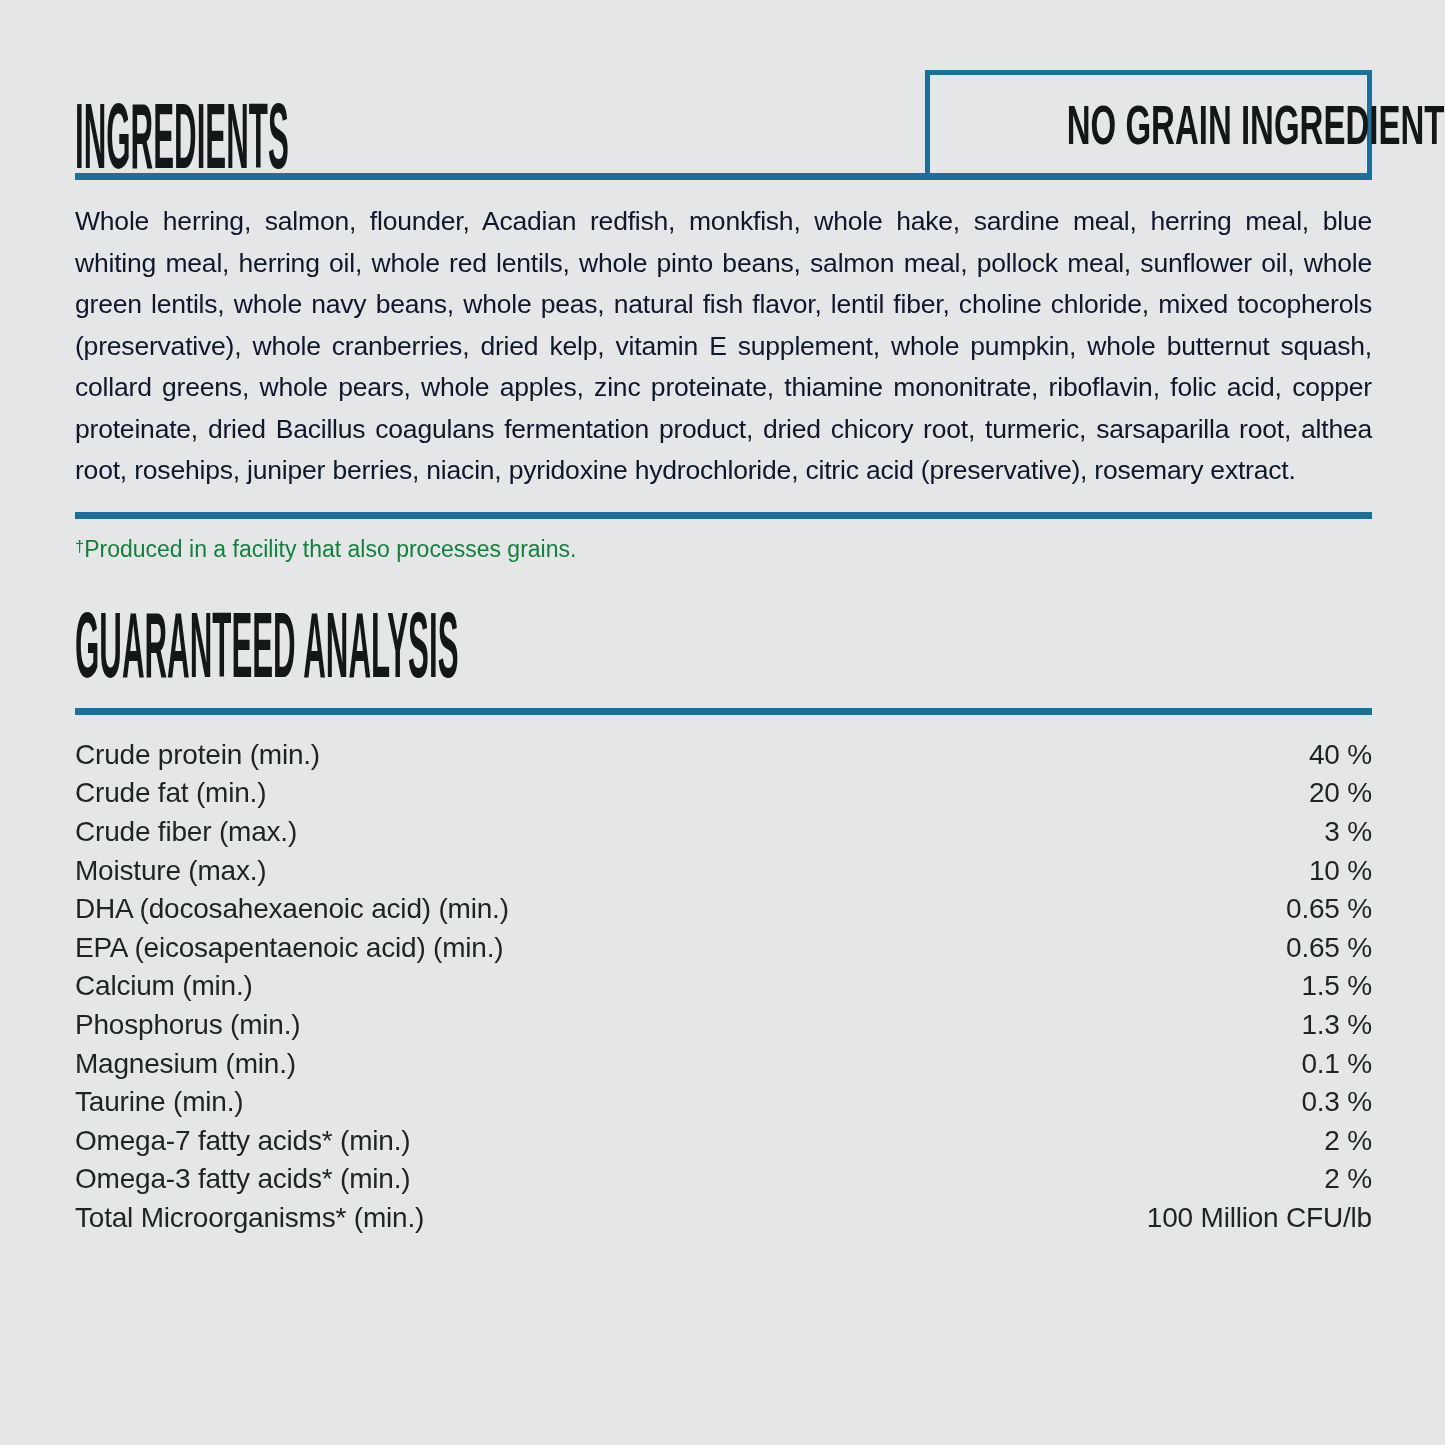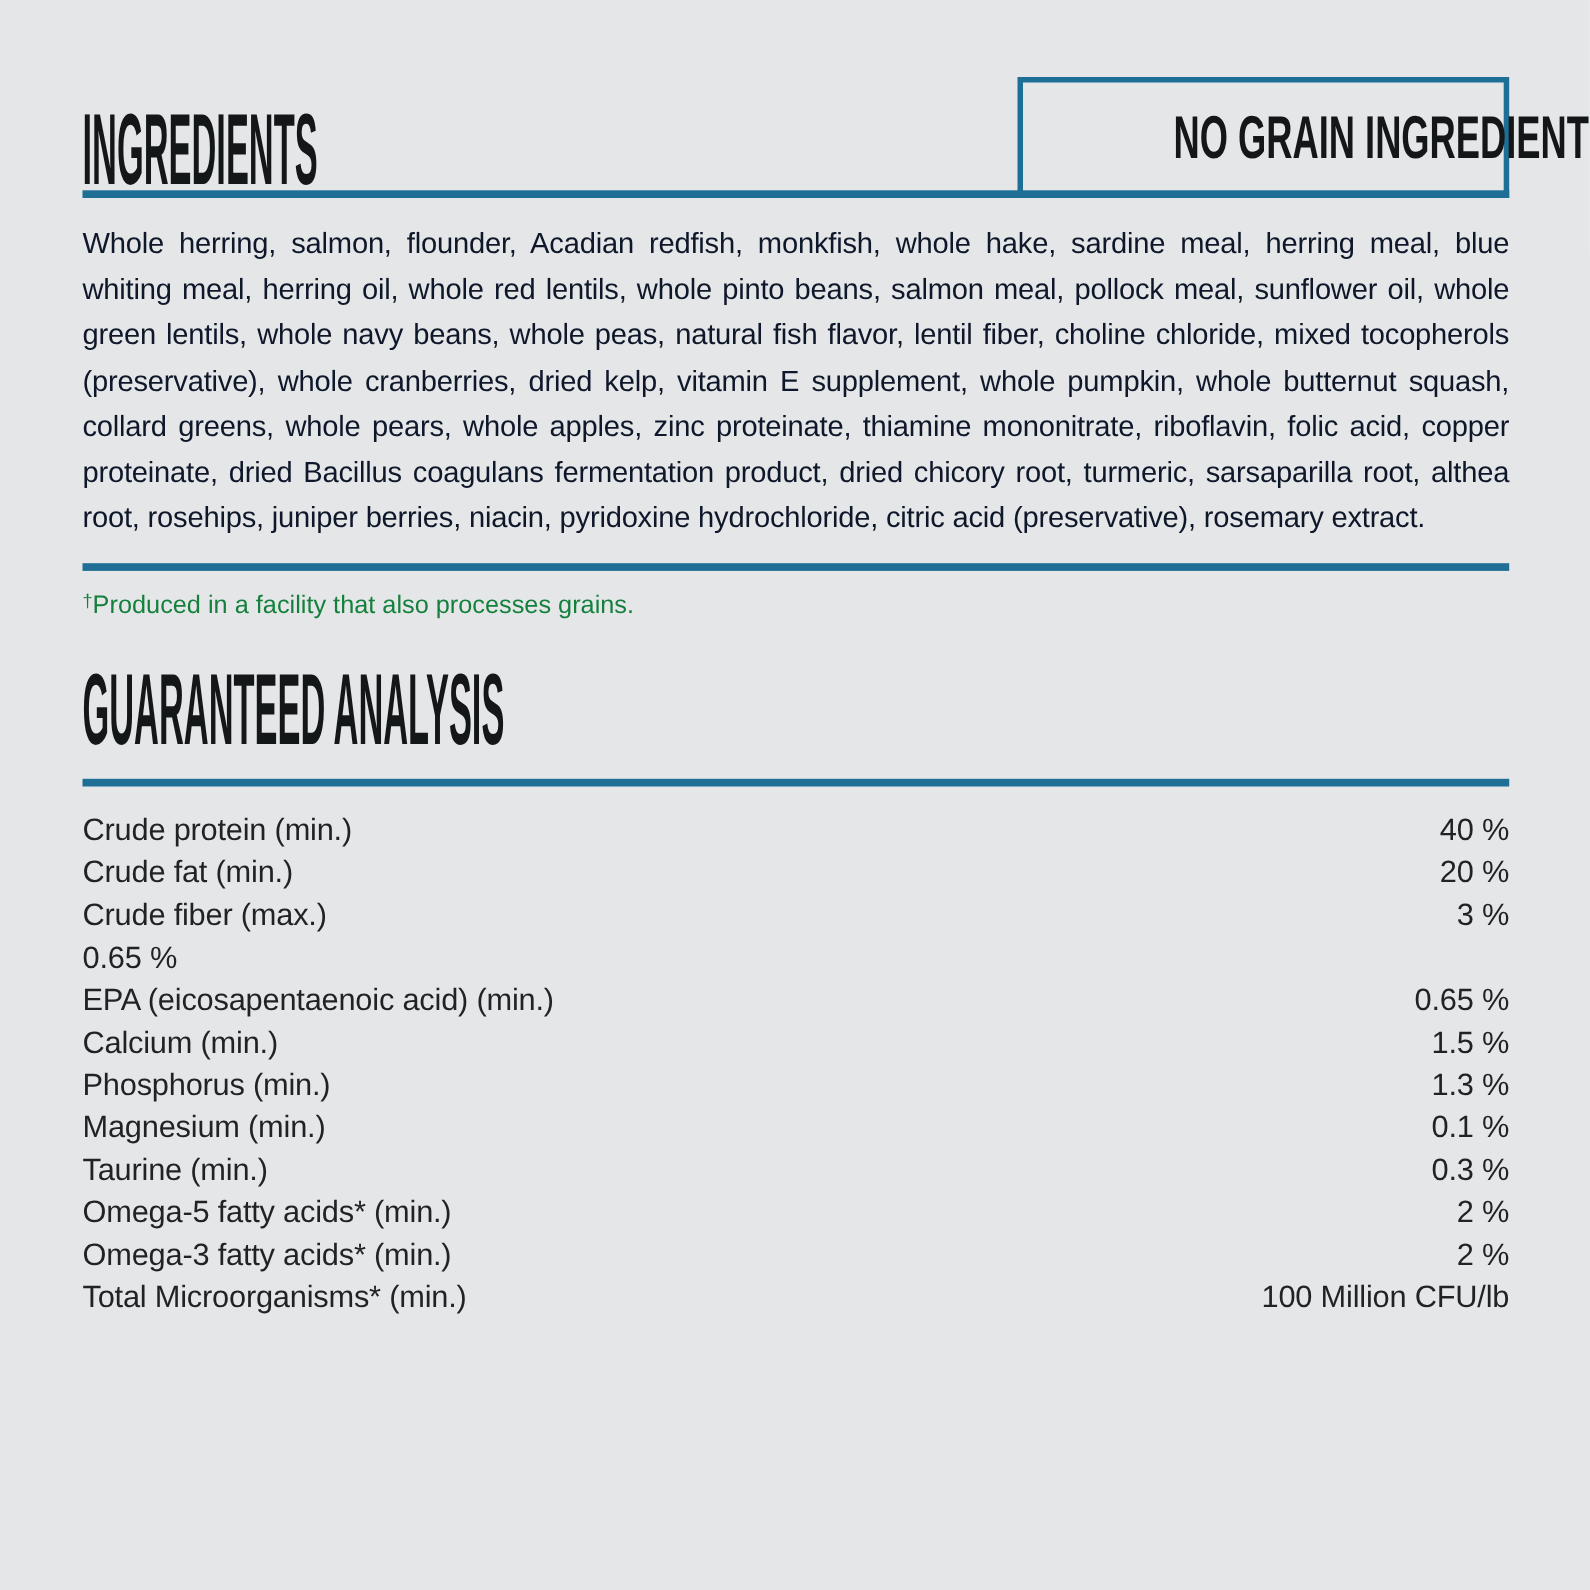--- a/index.html
+++ b/index.html
@@ -123,22 +123,27 @@
     <div class="analysis-row">
       <span class="label">Crude fat (min.)</span>
       <span class="value">20 %</span>
     </div>
 
     <div class="analysis-row">
       <span class="label">Crude fiber (max.)</span>
       <span class="value">3 %</span>
     </div>
 
+    <div class="analysis-row">
+      <span class="label">Moisture (max.)</span>
+      <span class="value">10 %</span>
+    </div>
 
     <div class="analysis-row">
+      <span class="label">DHA (docosahexaenoic acid) (min.)</span>
       <span class="value">0.65 %</span>
     </div>
 
     <div class="analysis-row">
       <span class="label">EPA (eicosapentaenoic acid) (min.)</span>
       <span class="value">0.65 %</span>
     </div>
 
     <div class="analysis-row">
       <span class="label">Calcium (min.)</span>
@@ -154,21 +159,21 @@
       <span class="label">Magnesium (min.)</span>
       <span class="value">0.1 %</span>
     </div>
 
     <div class="analysis-row">
       <span class="label">Taurine (min.)</span>
       <span class="value">0.3 %</span>
     </div>
 
     <div class="analysis-row">
-      <span class="label">Omega-5 fatty acids* (min.)</span>
+      <span class="label">Omega-7 fatty acids* (min.)</span>
       <span class="value">2 %</span>
     </div>
 
     <div class="analysis-row">
       <span class="label">Omega-3 fatty acids* (min.)</span>
       <span class="value">2 %</span>
     </div>
 
     <div class="analysis-row">
       <span class="label">Total Microorganisms* (min.)</span>

